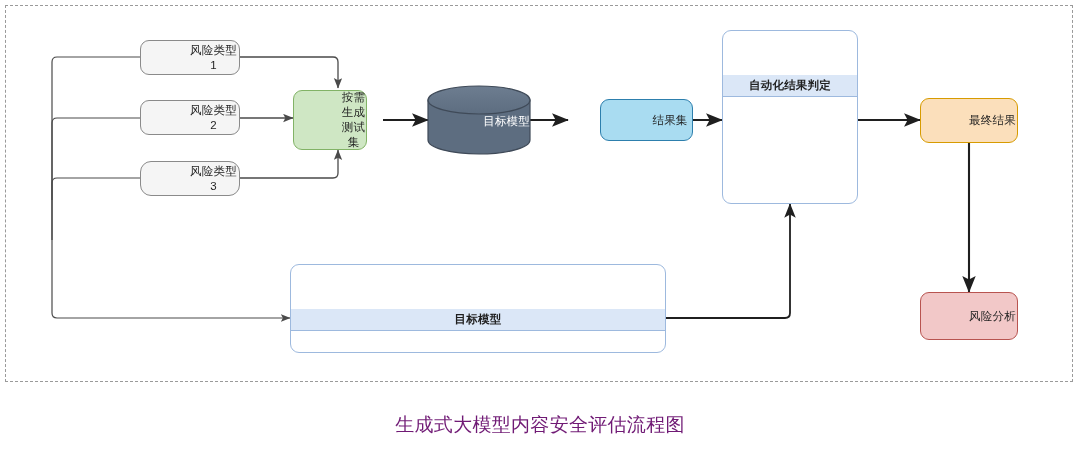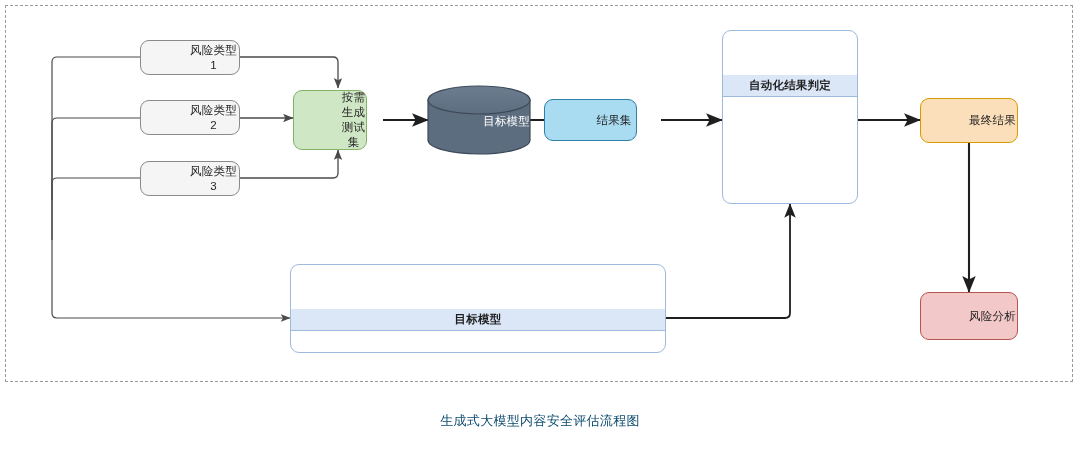--- a/index.html
+++ b/index.html
@@ -106,22 +106,22 @@
     font-size: 11.5px;
     color: #ffffff;
     letter-spacing: 0.2px;
   }
   #caption {
     position: absolute;
     left: 0;
     top: 412px;
     width: 1080px;
     text-align: center;
-    font-size: 13px;
-    color: #0c4a6e;
+    font-size: 19px;
+    color: #701a75;
     letter-spacing: 0.3px;
   }
 </style>
 </head>
 <body>
 
 <div id="stage">
 
   <div id="canvas-frame"></div>
 
@@ -168,33 +168,33 @@
   </svg>
 
   <div class="node rbox grey-box" style="left:140px; top:40px; width:100px; height:35px;">
     <span>风险类型1</span>
   </div>
 
   <div class="node rbox grey-box" style="left:140px; top:100px; width:100px; height:35px;">
     <span>风险类型2</span>
   </div>
 
-  <div class="node rbox grey-box" style="left:140px; top:161px; width:100px; height:35px;">
+  <div class="node rbox grey-box" style="left:140px; top:161px; width:100px; height:35px;border-radius:11px;">
     <span>风险类型3</span>
   </div>
 
   <div class="node rbox green-box" style="left:293px; top:90px; width:74px; height:60px;">
     <span>按需生成测试集</span>
   </div>
 
   <div class="cyl-wrap" style="left:428px; top:86px; width:102px; height:68px;">
     <div class="cyl-label" style="top:28px;">目标模型</div>
   </div>
 
-  <div class="node rbox blue-box" style="left:544px; top:99px; width:93px; height:42px;">
+  <div class="node rbox blue-box" style="left:600px; top:99px; width:93px; height:42px;">
     <span>结果集</span>
   </div>
 
   <div class="container-box" style="left:722px; top:30px; width:136px; height:174px;">
     <div class="container-title">自动化结果判定</div>
 
   </div>
 
   <div class="node rbox orange-box" style="left:920px; top:98px; width:98px; height:45px;">
     <span>最终结果</span>

